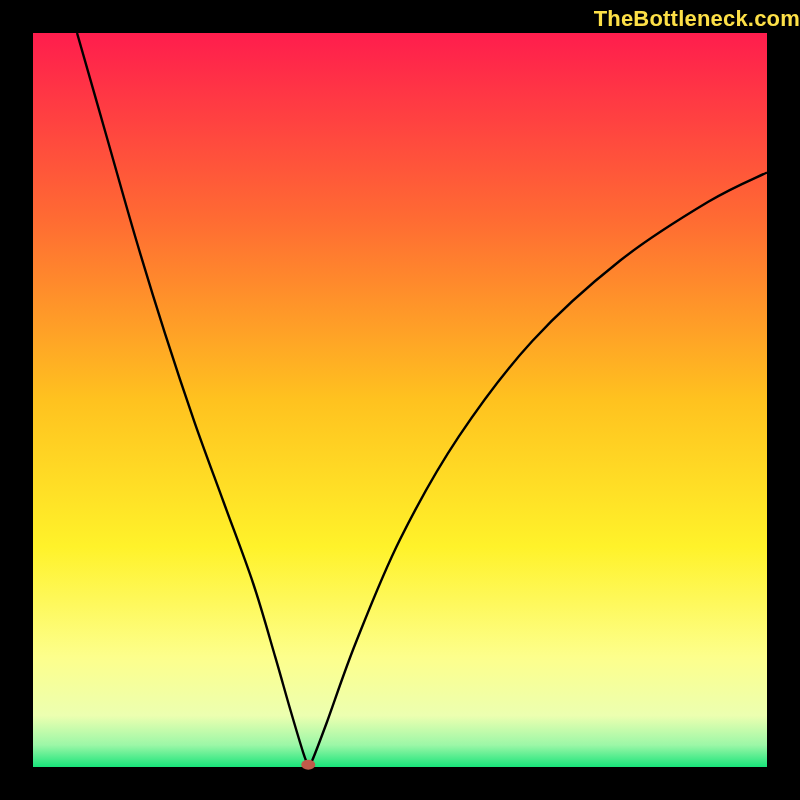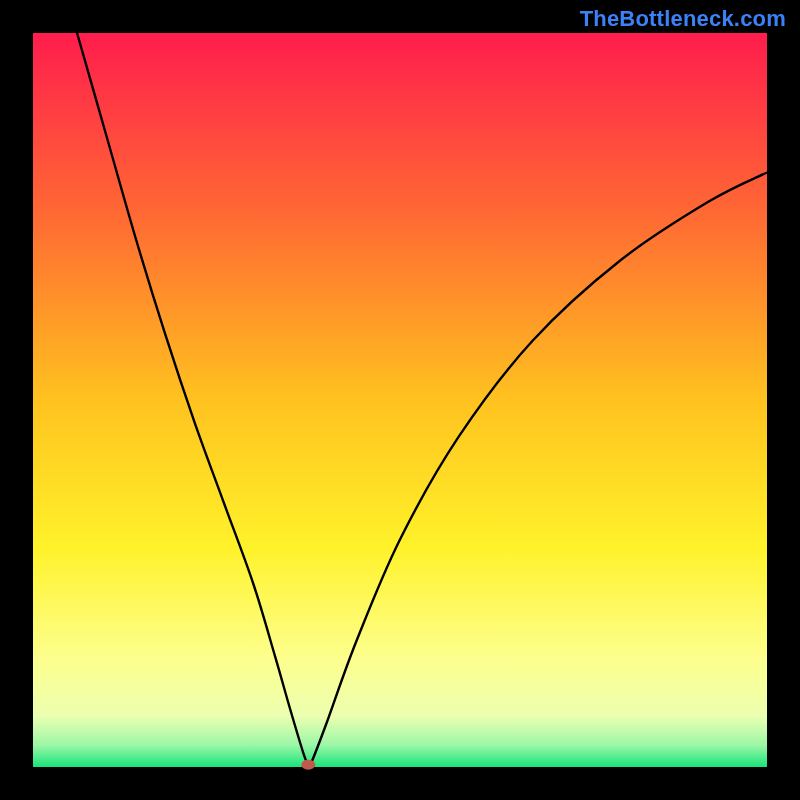--- a/index.html
+++ b/index.html
@@ -15,22 +15,22 @@
     position: absolute;
     left: 0;
     top: 0;
     width: 800px;
     height: 800px;
     background: #000;
   }
   .watermark {
     position: absolute;
     top: 6px;
-    right: 14px;
-    color: #3b82f6;
+    right: 0;
+    color: #fde047;
     font-size: 22px;
     font-weight: 600;
     letter-spacing: 0.2px;
     user-select: none;
   }
   svg {
     position: absolute;
     left: 0;
     top: 0;
   }

